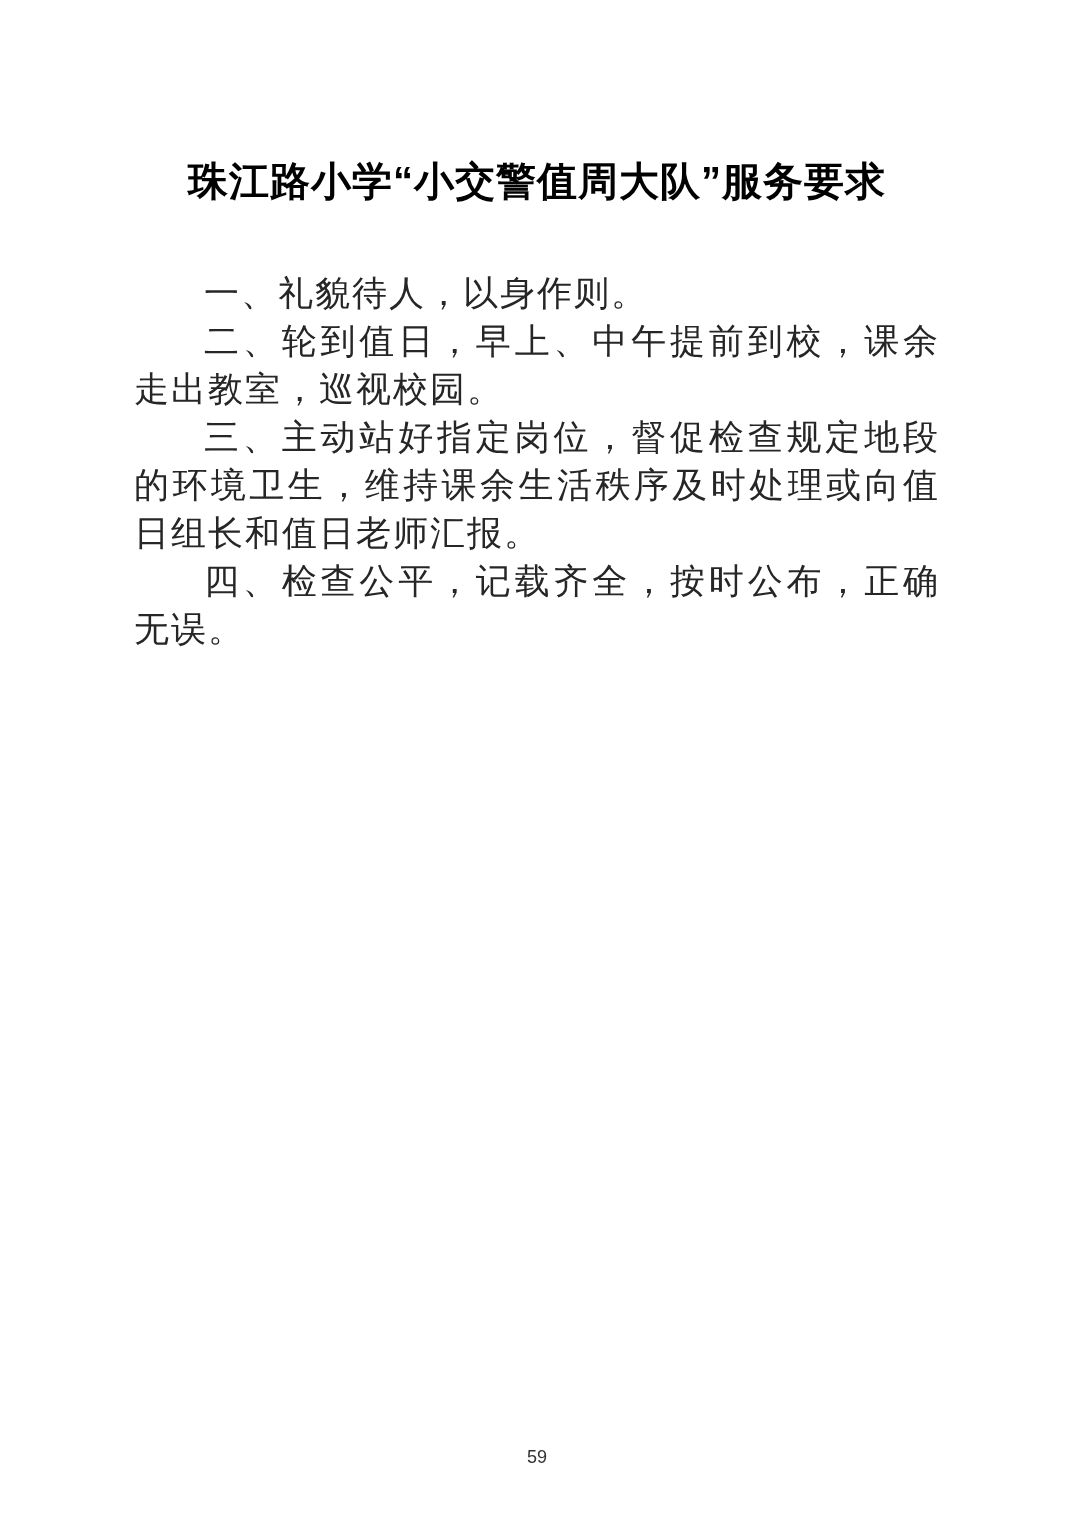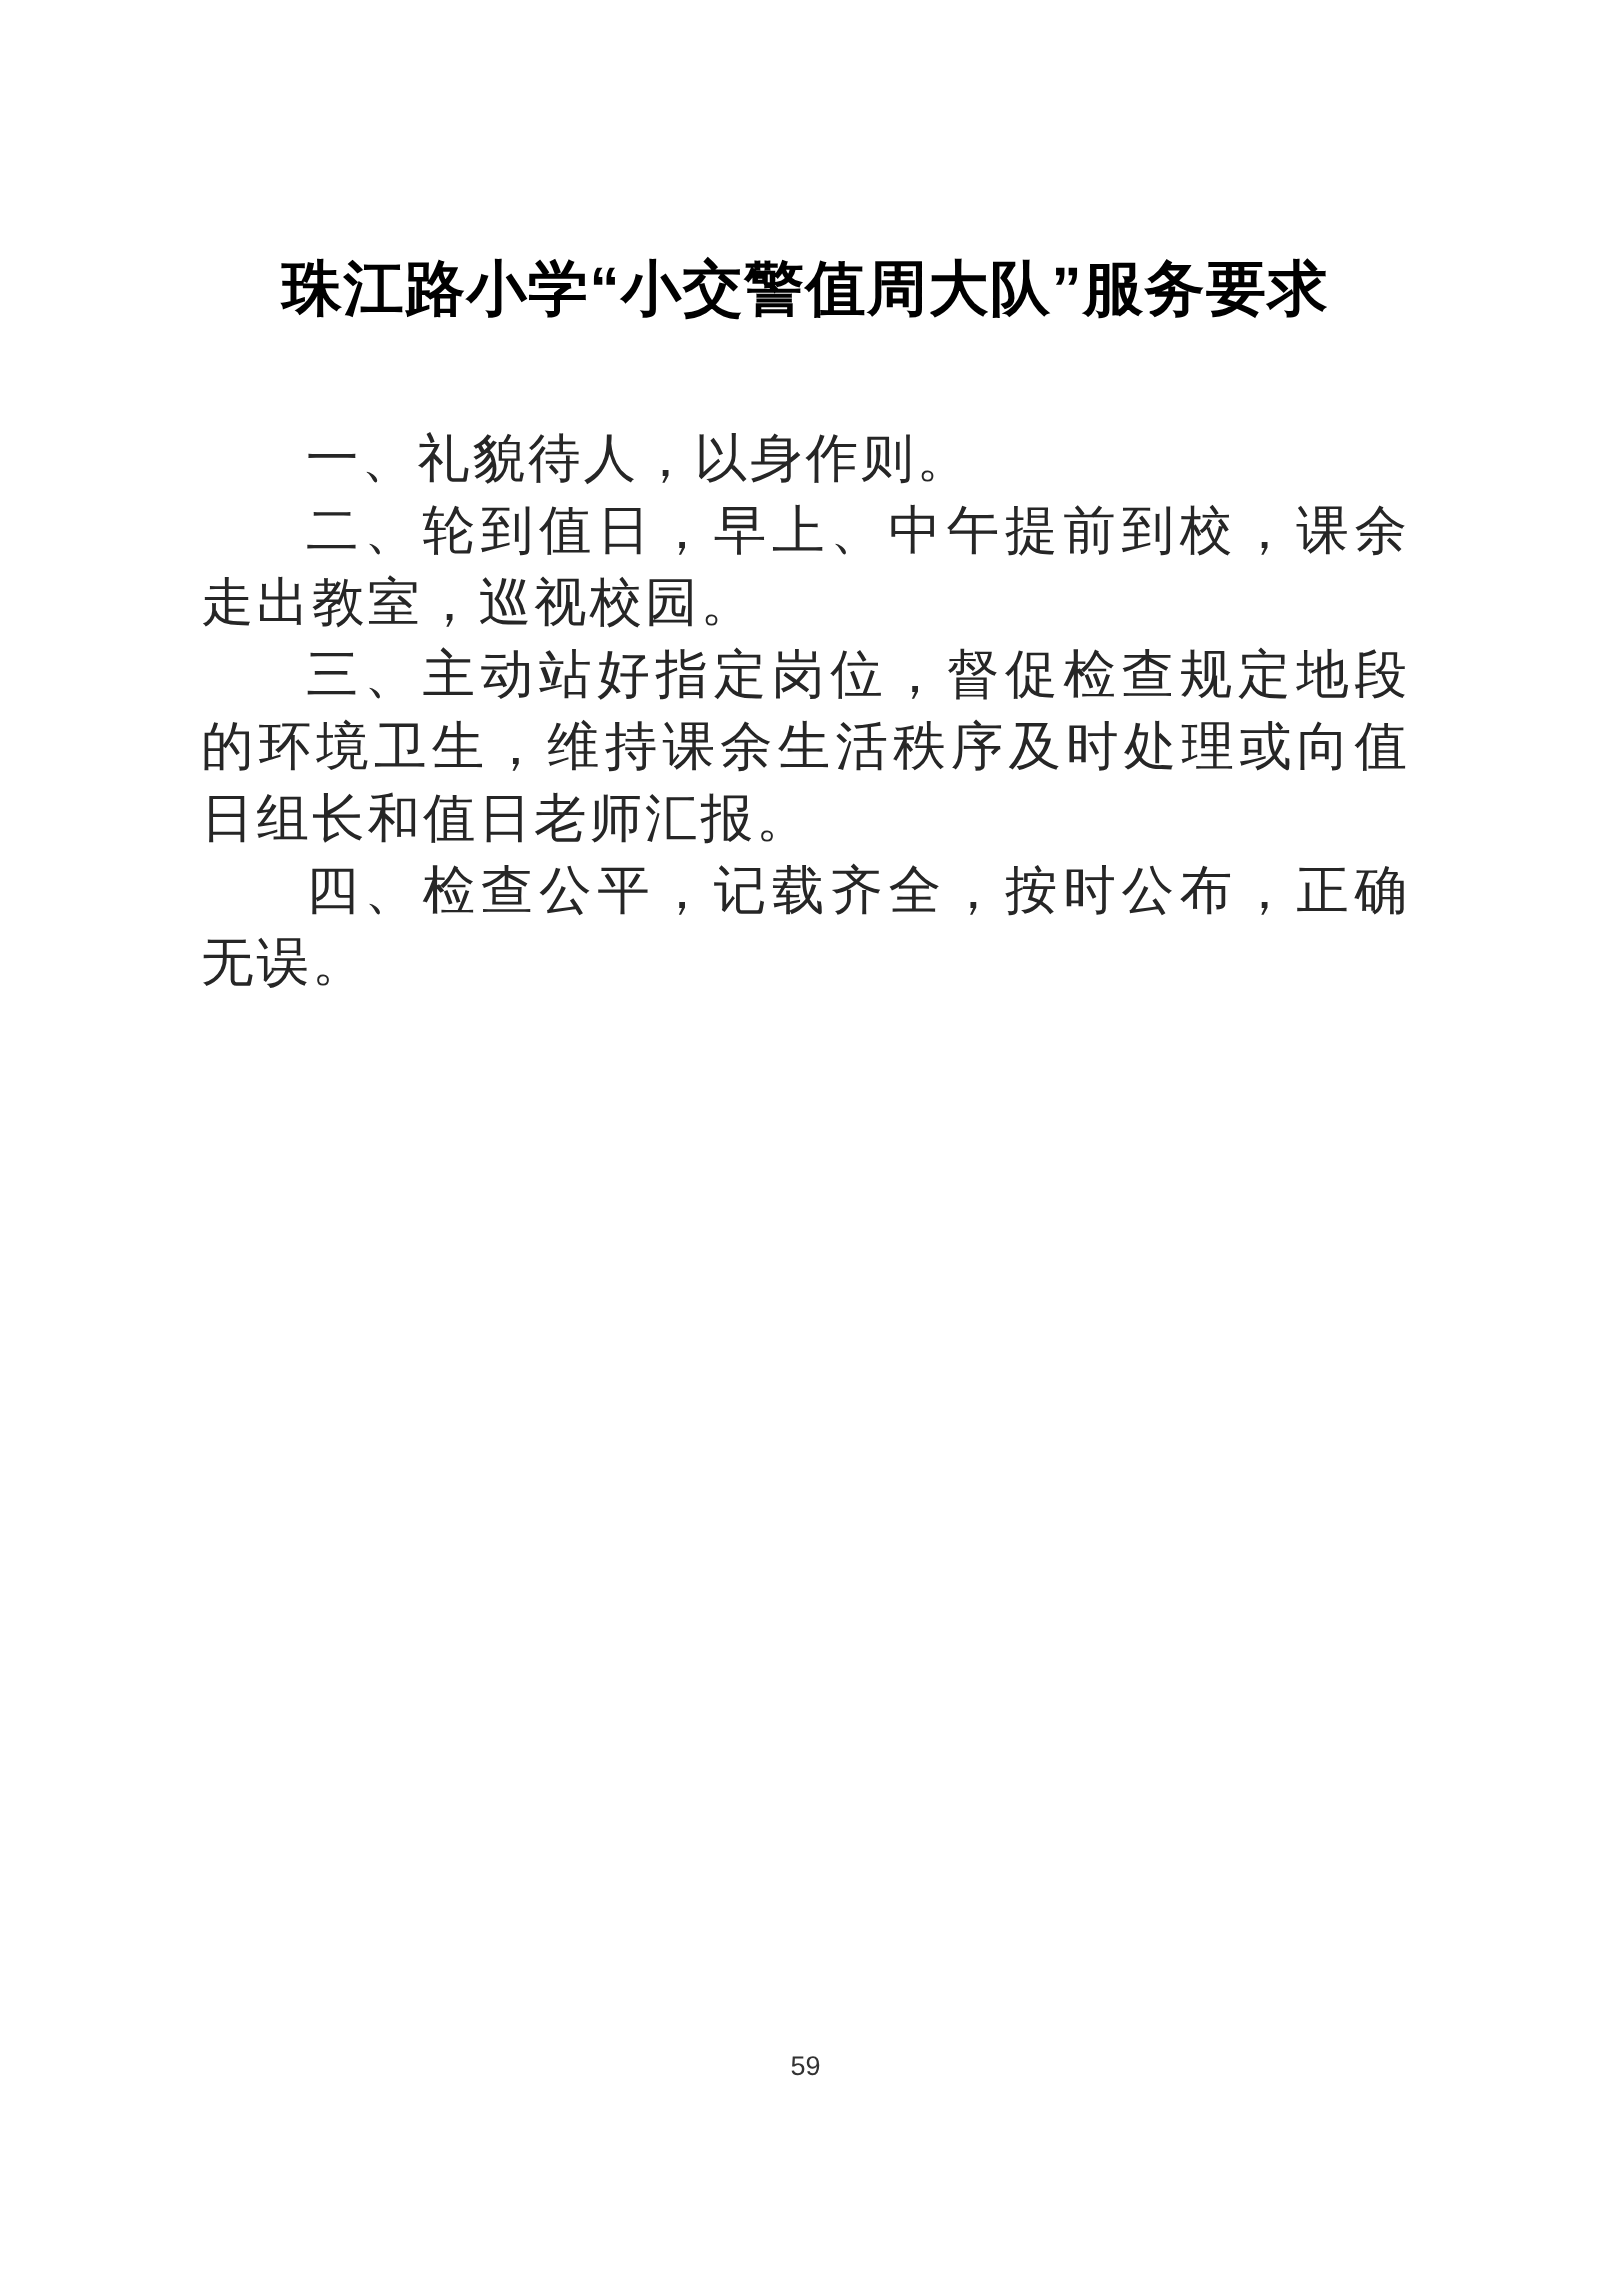--- a/index.html
+++ b/index.html
@@ -9,21 +9,21 @@
     width: 1074px;
     height: 1520px;
     margin: 0 auto;
     background: #ffffff;
     overflow: hidden;
     font-family: "Liberation Serif", "DejaVu Serif", serif;
     color: #1f1f1f;
   }
   .doc-content {
     position: absolute;
-    top: 168px;
+    top: 156px;
     left: 134px;
     width: 806px;
   }
   .doc-title {
     font-family: "Liberation Sans", "DejaVu Sans", sans-serif;
     font-weight: bold;
     font-size: 40px;
     line-height: 50px;
     letter-spacing: 1px;
     color: #000000;
@@ -34,21 +34,21 @@
     font-size: 35px;
     line-height: 48px;
     letter-spacing: 2px;
     text-indent: 2em;
     text-align: justify;
     text-justify: inter-character;
     color: #262626;
   }
   .page-number {
     position: absolute;
-    top: 1364px;
+    top: 1444px;
     left: 0;
     width: 100%;
     text-align: center;
     font-family: "Liberation Sans", "DejaVu Sans", sans-serif;
     font-size: 18px;
     line-height: 26px;
     color: #333333;
   }
 </style>
 </head>

